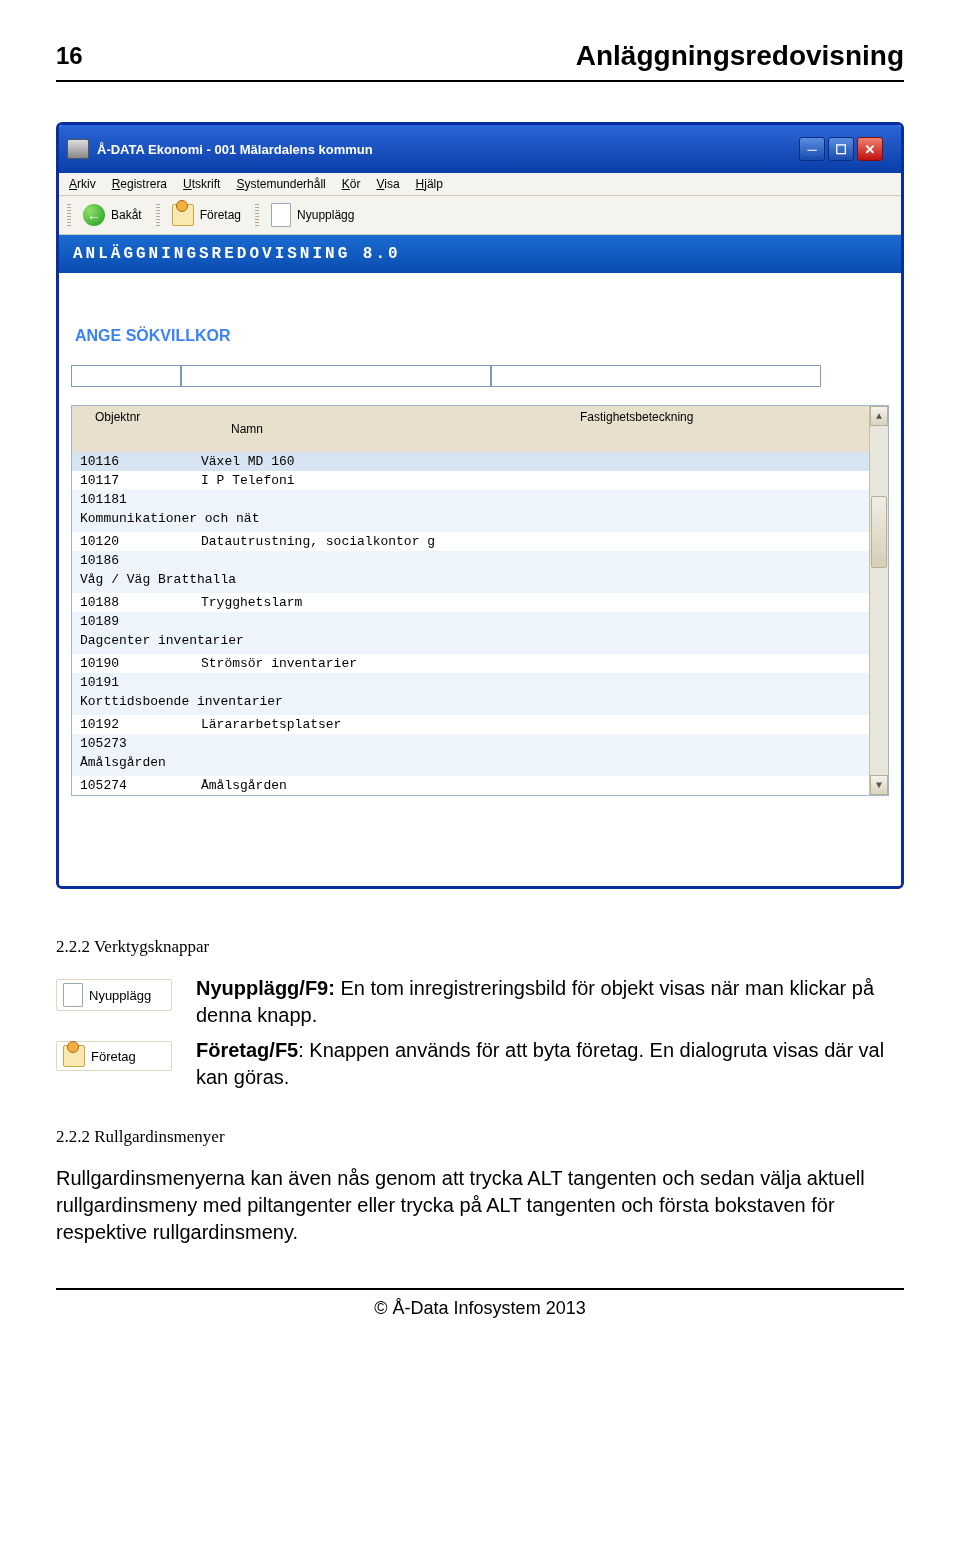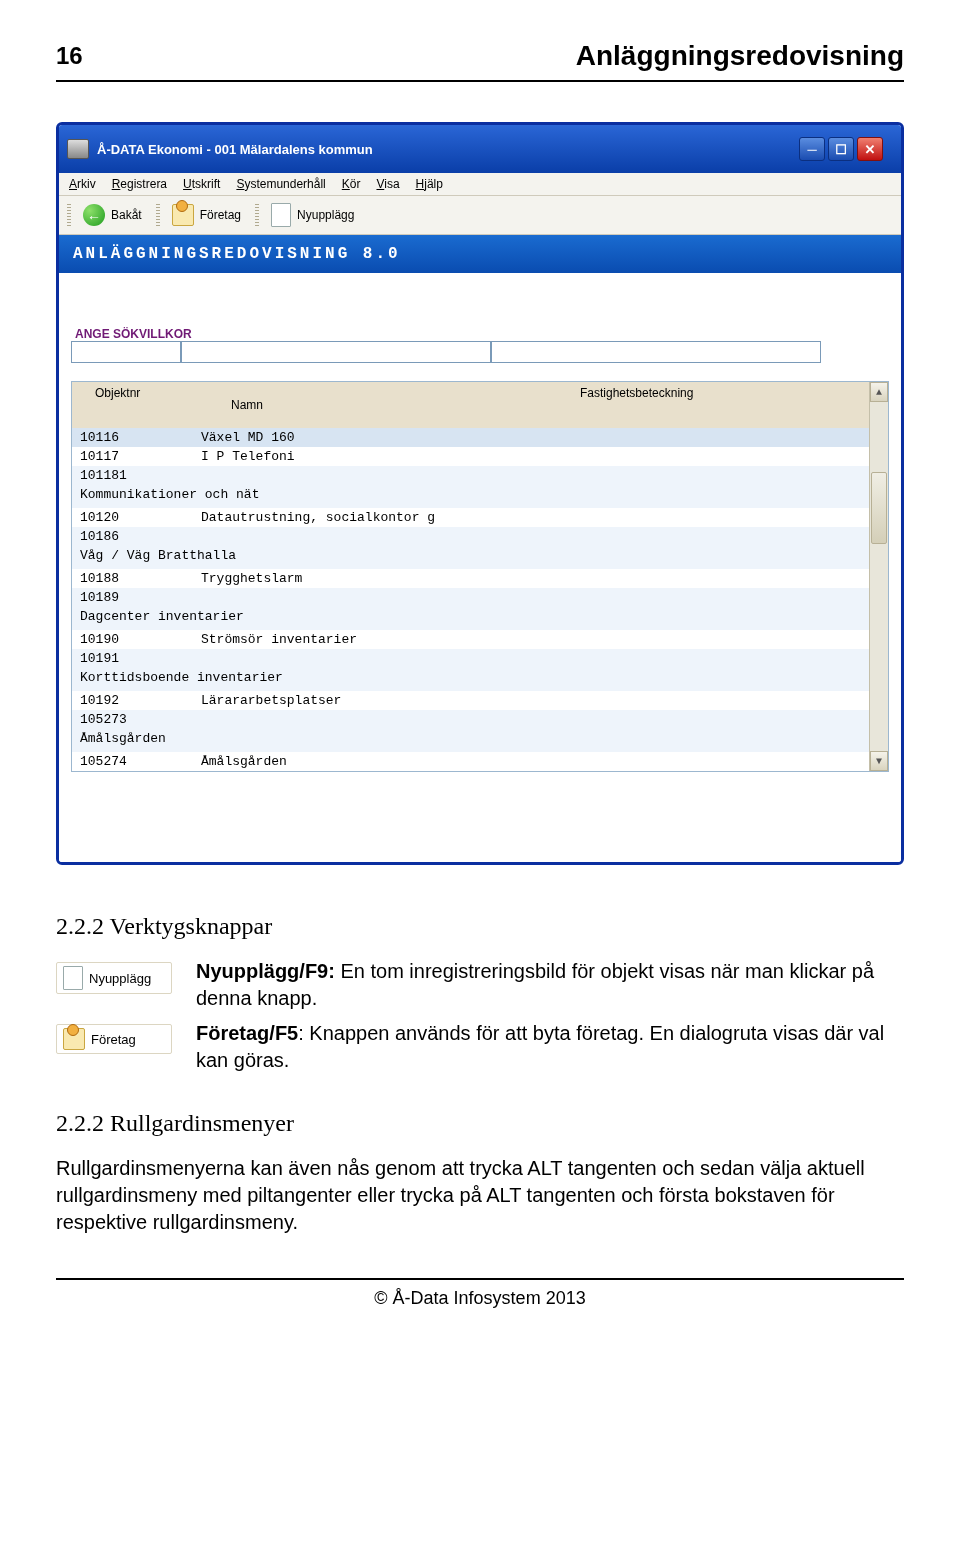--- a/index.html
+++ b/index.html
@@ -133,24 +133,24 @@
     letter-spacing: 3px;
     padding: 10px 14px;
   }
 
   .content {
     padding: 14px 12px 10px 12px;
     background: #fff;
   }
   .section-lbl {
     font-family: Tahoma, Arial, sans-serif;
-    font-size: 12px;
+    font-size: 16px;
     font-weight: bold;
-    color: #701a75;
-    margin: 40px 0 0 4px;
+    color: #3b82f6;
+    margin: 40px 0 20px 4px;
   }
   .search-fields {
     display: flex;
     gap: 0;
     margin-bottom: 18px;
   }
   .search-fields input {
     height: 22px;
     border: 1px solid #7a9ab8;
     font-size: 12px;
@@ -192,21 +192,21 @@
   }
   .vbtn{height:18px;background:linear-gradient(#f5f3ea,#d9d4bf);border:1px solid #b7b095;display:flex;align-items:center;justify-content:center;font-size:10px;color:#555;}
   .vtrack{flex:1;position:relative;}
   .vthumb{position:absolute;left:1px;right:1px;top:70px;height:70px;background:linear-gradient(#f0eee4,#d4cfb8);border:1px solid #b7b095;border-radius:2px;}
 
   .bottom-space{height:80px;}
 
   
   .h-section {
     font-family: "Times New Roman", Times, serif;
-    font-size: 24px;
+    font-size: 17px;
     margin: 36px 0 18px 0;
   }
   .para {
     font-family: Arial, sans-serif;
     font-size: 20px;
     line-height: 1.35;
     margin: 10px 0 14px 0;
   }
   .inline-row {
     display:flex;

